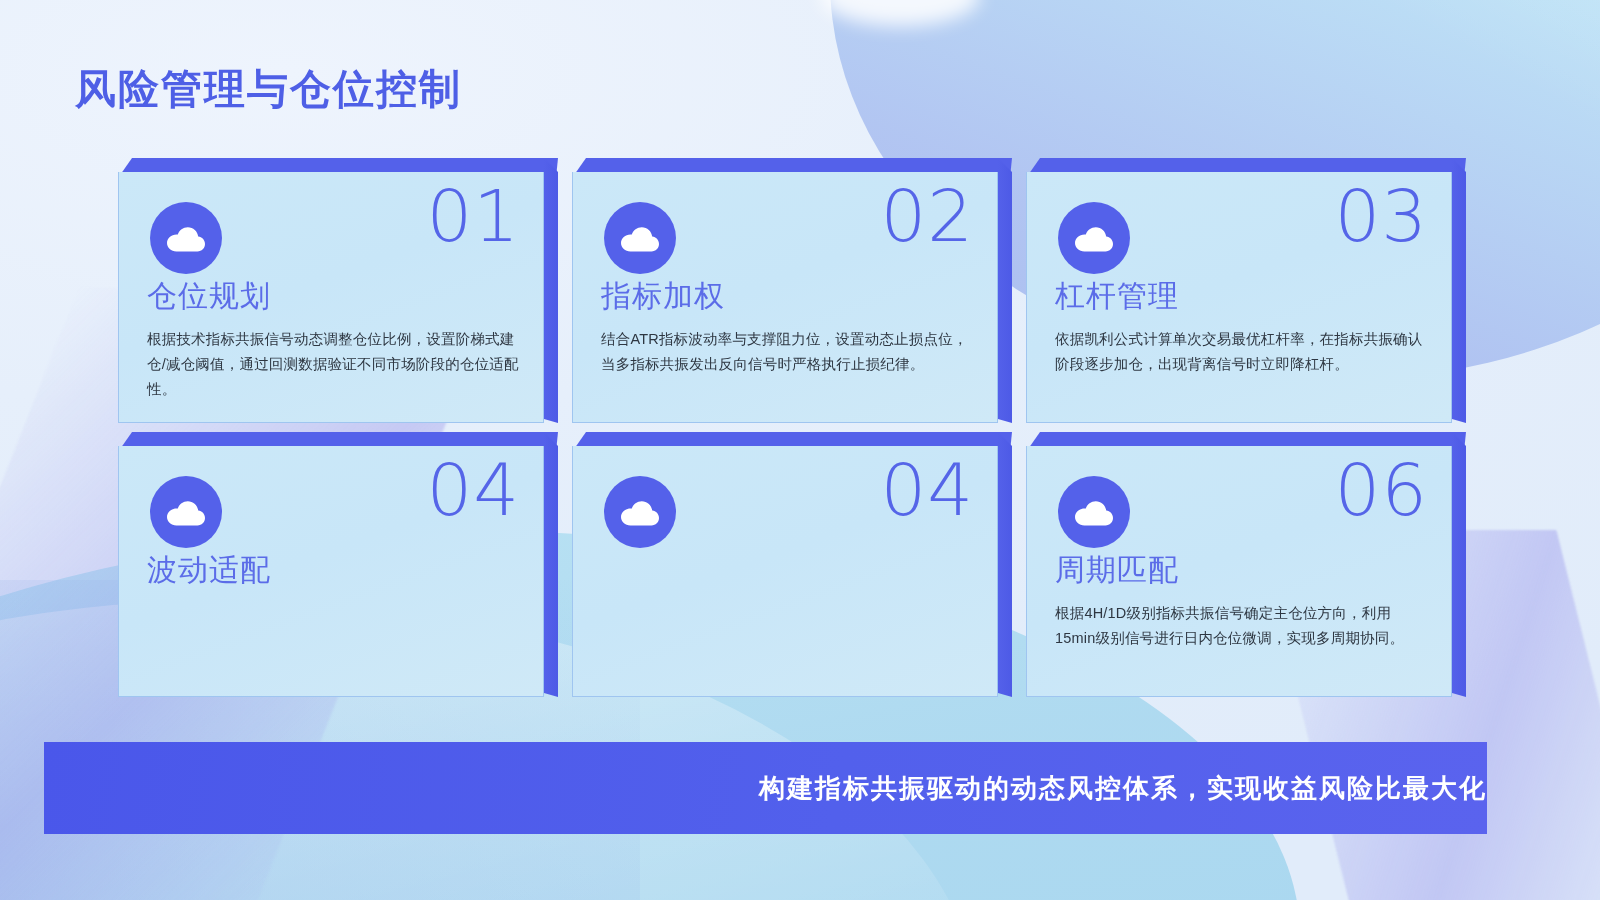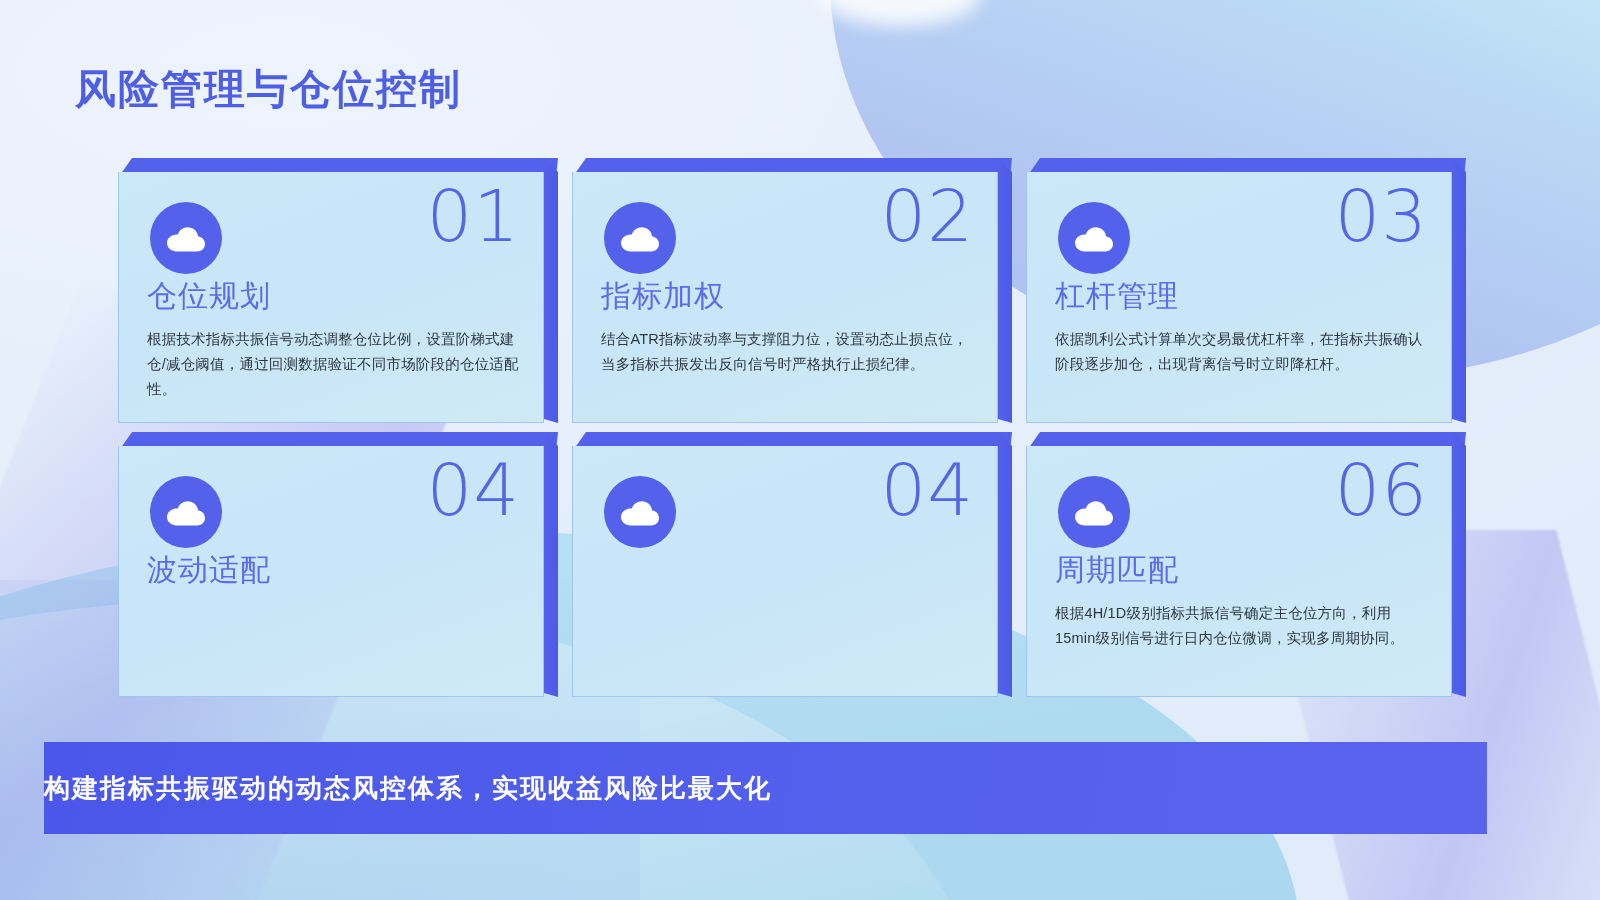--- a/index.html
+++ b/index.html
@@ -177,21 +177,21 @@
   }
 
   
   #banner {
     position:absolute;
     left:44px; bottom:66px;
     width:1443px; height:92px;
     background:linear-gradient(100deg,#4a57ea 0%,#5260ec 55%,#5a63ee 100%);
     display:flex;
     align-items:center;
-    justify-content:flex-start;
+    justify-content:flex-end;
     z-index:6;
   }
   #banner-text {
     color:#ffffff;
     font-size:26px;
     font-weight:bold;
     letter-spacing:2px;
   }
 </style>
 </head>

